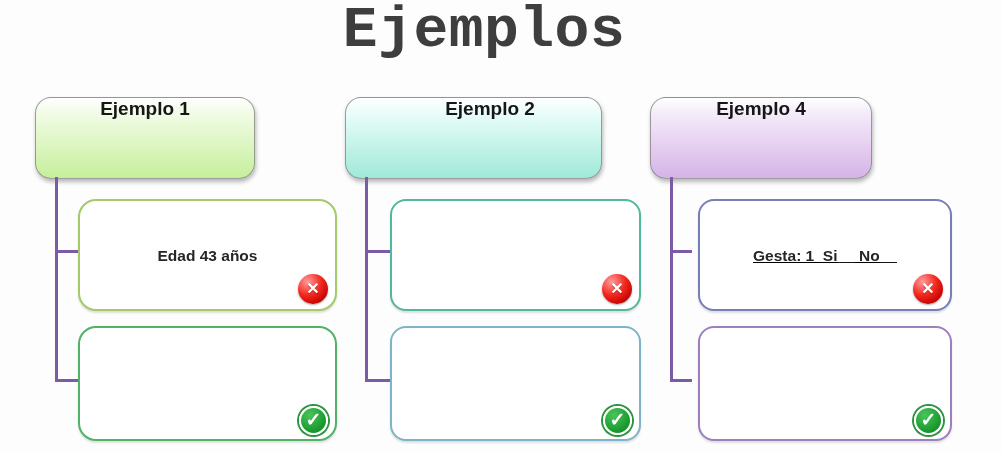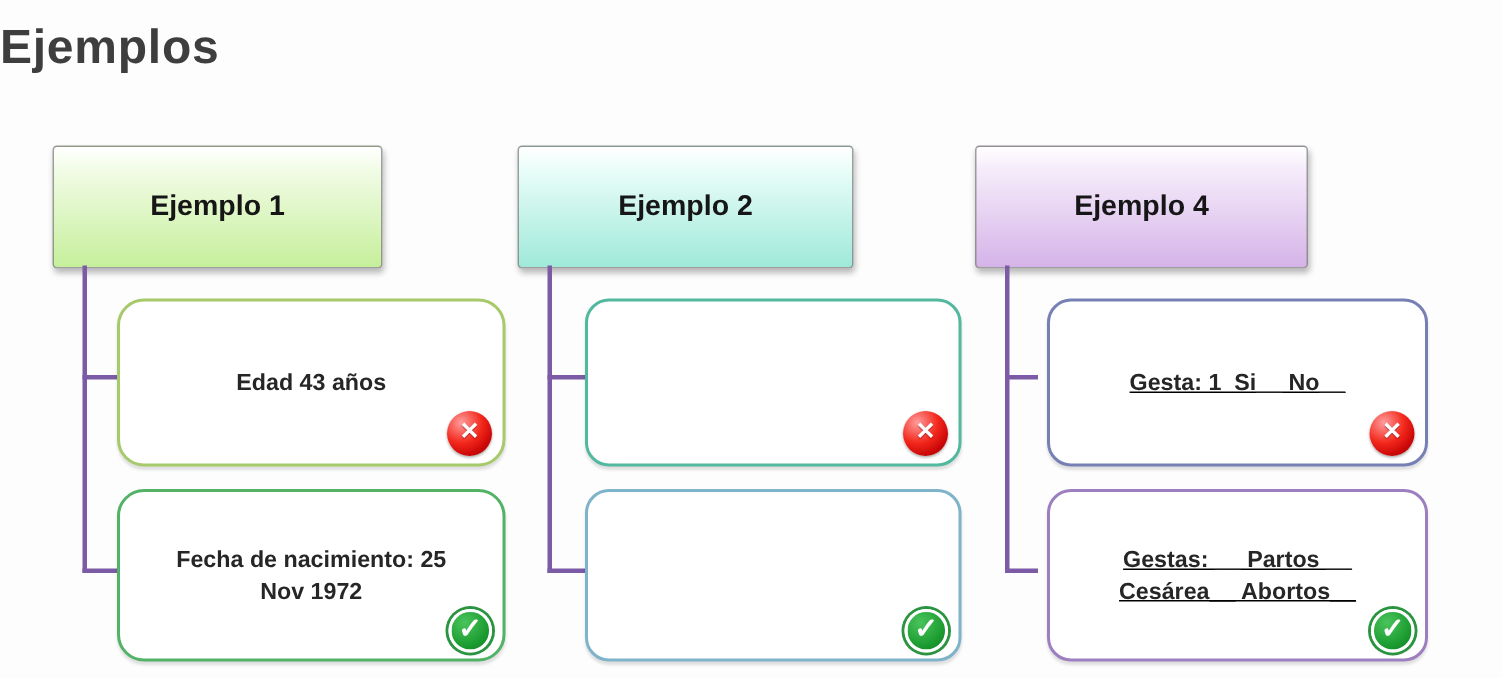--- a/index.html
+++ b/index.html
@@ -2,31 +2,31 @@
 <html><head>
 <meta charset="utf-8">
 <style>
   html,body{margin:0;padding:0;background:#fff;}
   .canvas{
     position:relative;width:1002px;height:452px;background:#fdfdfd;
     font-family:"Liberation Sans",sans-serif;overflow:hidden;
   }
   .page-title{
     position:absolute;left:0;right:34px;top:0;margin:0;
-    text-align:left;font-family:Liberation Sans, sans-serif;
-    font-weight:bold;font-size:32px;line-height:62px;color:#3e3e3e;
+    text-align:center;font-family:Liberation Mono, monospace;
+    font-weight:bold;font-size:58px;line-height:62px;color:#3e3e3e;
     letter-spacing:0.5px;
   }
   
   .header-box{
-    position:absolute;height:80px;border-radius:3px;
+    position:absolute;height:80px;border-radius:16px;
     border:1px solid rgba(125,125,125,0.75);
     background:linear-gradient(180deg,#ffffff 0%,var(--header-top,#eee) 18%,var(--header-bottom,#ccc) 100%);
     box-shadow:1px 3px 4px rgba(0,0,0,0.28);
-    display:flex;align-items:center;justify-content:center;
+    display:flex;justify-content:center;
   }
   .header-label{font-size:19px;font-weight:600;color:#161616;}
   
   .vline{position:absolute;width:3px;background:var(--connector,#7c5ba6);}
   .hstub{position:absolute;height:3px;background:var(--connector,#7c5ba6);}
   
   .item{
     position:absolute;background:#fff;border-radius:16px;
     border-width:2px;border-style:solid;
     box-shadow:0 2px 2px rgba(0,0,0,0.12);
@@ -60,21 +60,21 @@
   .badge.check .glyph{
     color:#fff;font-size:19px;font-weight:bold;line-height:1;
     transform:translateY(-1px);
   }
   
   .c0 .header-box{left:35px;top:97px;width:218px;}
   .c0 .item{left:78px;width:255px;border-radius:18px;}
   .c0 .vline{left:55px;top:177px;height:205px;}
   .c0 .hstub{left:55px;width:25px;}
 
-  .c1 .header-box{left:345px;top:97px;width:222px;}
+  .c1 .header-box{left:345px;top:97px;width:222px;padding-left:33px;}
   .c1 .item{left:390px;width:247px;}
   .c1 .vline{left:365px;top:177px;height:205px;}
   .c1 .hstub{left:365px;width:27px;}
 
   .c2 .header-box{left:650px;top:97px;width:220px;}
   .c2 .item{left:698px;width:250px;text-decoration:underline;}
   .c2 .vline{left:670px;top:177px;height:205px;}
   .c2 .hstub{left:670px;width:22px;}
 
   .item.r1{top:199px;height:108px;}
@@ -95,22 +95,20 @@
     <div class="vline"></div>
     <div class="hstub r1"></div>
     <div class="hstub r2"></div>
     <div class="item r1">
       <span class="item-text">Edad 43 años</span>
       <span class="badge error">
           <span class="glyph">✕</span>
         </span>
     </div>
     <div class="item r2">
-      <span class="item-text">Fecha de nacimiento: 25
-Nov 1972</span>
       <span class="badge check">
           <span class="glyph">✓</span>
         </span>
     </div>
   </section>
 
   <section class="col c1" style="--header-top: #eafdf9; --header-bottom: #9fe9d9; --item1-border: #52b89e; --item2-border: #7fb3c9;">
     <div class="header-box">
       <span class="header-label">Ejemplo 2</span>
     </div>
@@ -136,20 +134,18 @@
     <div class="vline"></div>
     <div class="hstub r1"></div>
     <div class="hstub r2"></div>
     <div class="item r1">
       <span class="item-text">Gesta: 1  Si__ No__</span>
       <span class="badge error">
           <span class="glyph">✕</span>
         </span>
     </div>
     <div class="item r2">
-      <span class="item-text">Gestas: __ Partos __
-Cesárea__ Abortos__</span>
       <span class="badge check">
           <span class="glyph">✓</span>
         </span>
     </div>
   </section>
 </div>
 
 </body></html>

